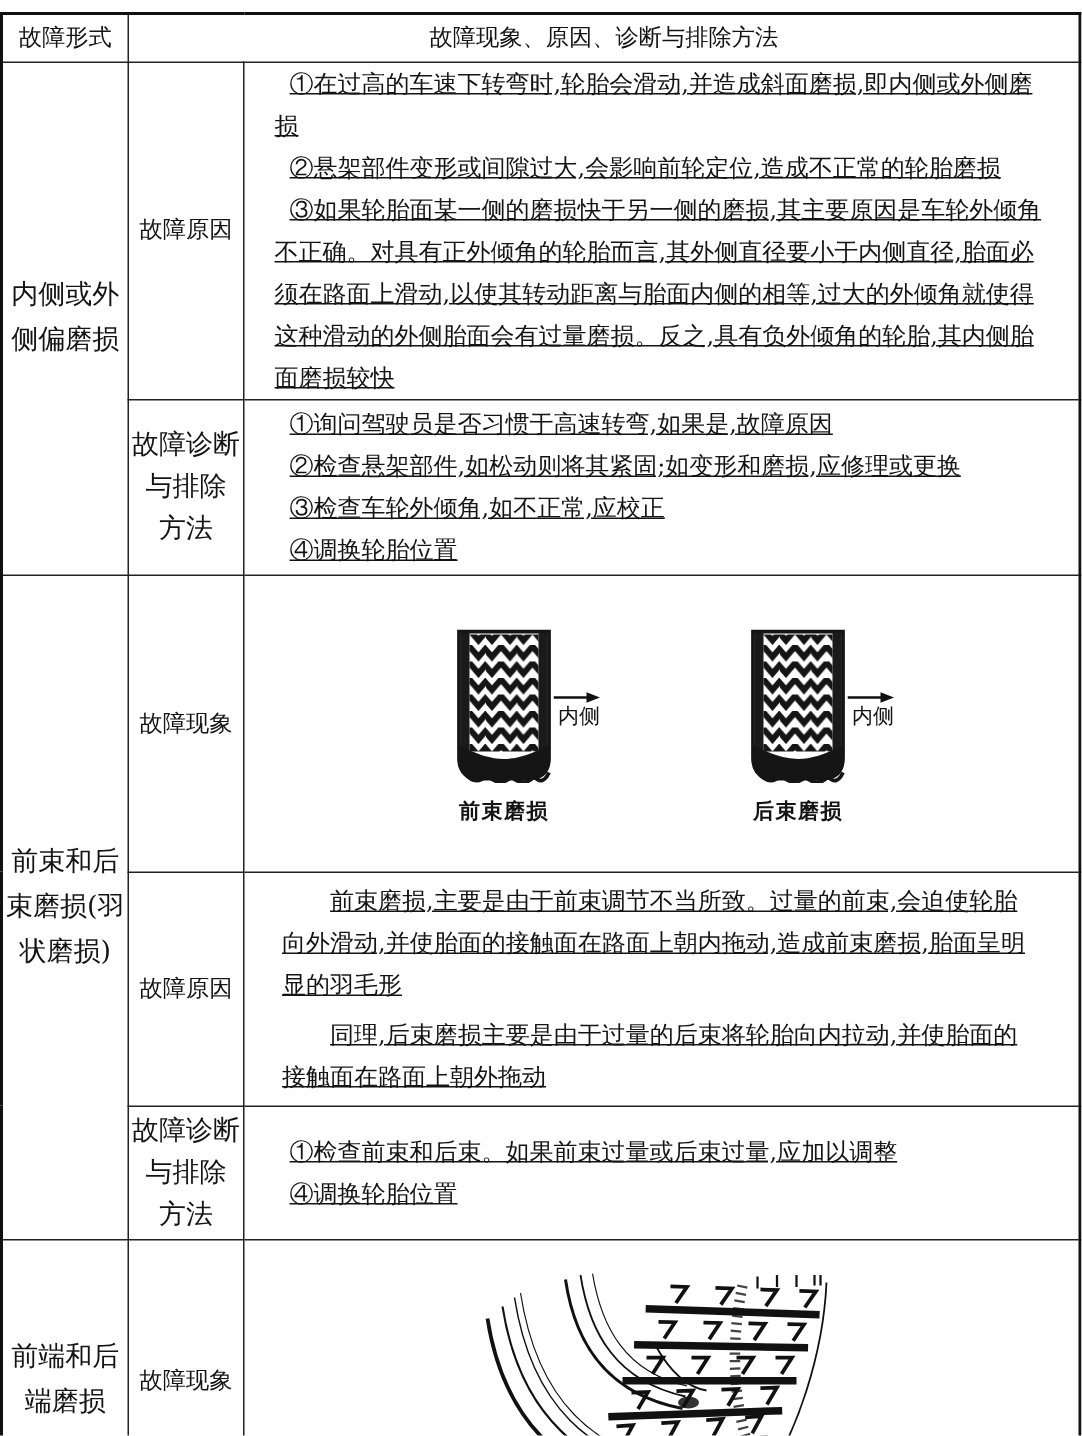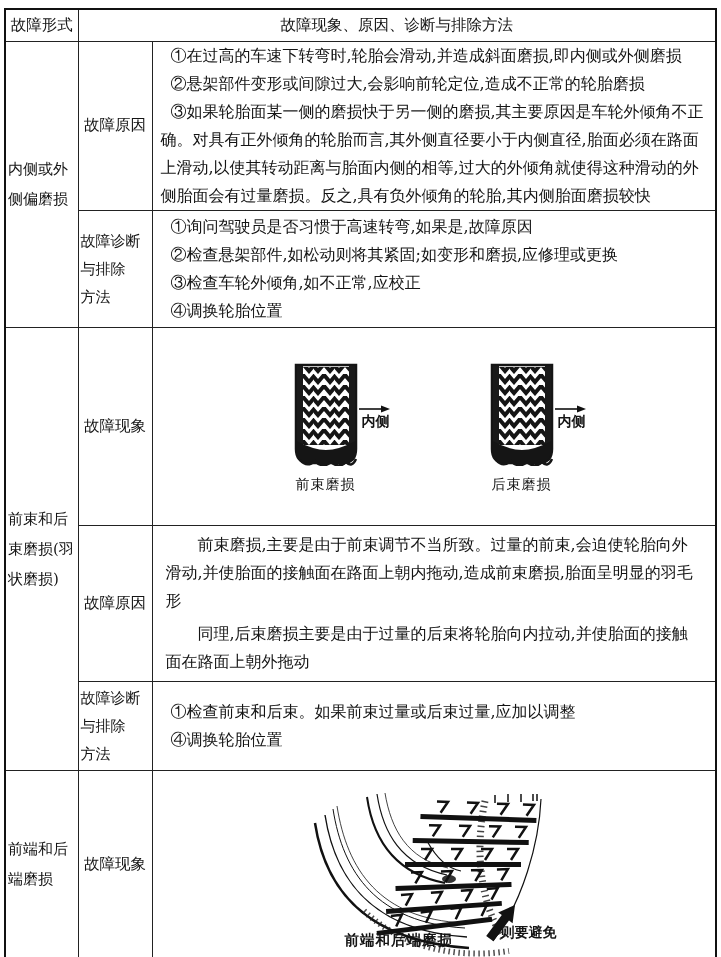--- a/index.html
+++ b/index.html
@@ -19,34 +19,34 @@
     border:1px solid #222;
     vertical-align:middle;
   }
   .lab{
     text-align:center;
     font-size:15.5px;
     padding:0 2px;
     margin-top:48px;
   }
   .vlabel span{
-    display:block;line-height:30px;white-space:nowrap;text-align:left;font-size:15px;
+    display:block;line-height:30px;white-space:nowrap;text-align:center;font-size:18px;
   }
   .vlabel-sm span{line-height:28px;}
   .body-cell{
-    padding:0 8px;font-size:16px;line-height:28px;
+    padding:0 20px;font-size:16px;line-height:28px;text-decoration:underline;
   }
   p.item{margin:0;text-indent:10px;}
   p.para{margin:5px;text-indent:32px;}
   .fig-cell{position:relative;padding:0;}
   .tire-fig{position:absolute;width:130px;height:170px;}
   .tread-svg{position:absolute;left:0;top:0;}
   .arrow-svg{position:absolute;left:66px;top:40px;}
-  .side-label{position:absolute;left:69px;top:50px;font-weight:bold;font-size:14px;white-space:nowrap;}
-  .tire-caption{position:absolute;left:0;top:113px;width:66px;text-align:center;font-weight:normal;font-size:14px;letter-spacing:1px;white-space:nowrap;}
+  .side-label{position:absolute;left:69px;top:50px;font-weight:normal;font-size:14px;white-space:nowrap;}
+  .tire-caption{position:absolute;left:0;top:113px;width:66px;text-align:center;font-weight:bold;font-size:14px;letter-spacing:1px;white-space:nowrap;}
   .curve-svg{position:absolute;left:156px;top:22px;}
   .rot-label{position:absolute;left:348px;top:153px;font-weight:bold;font-size:14px;white-space:nowrap;}
   .curve-caption{position:absolute;left:192px;top:160px;width:160px;text-align:left;font-weight:bold;font-size:14.5px;letter-spacing:1px;white-space:nowrap;}
 </style>
 </head>
 <body>
 
 <table class="fault">
   <colgroup>
     <col style="width:73px">

